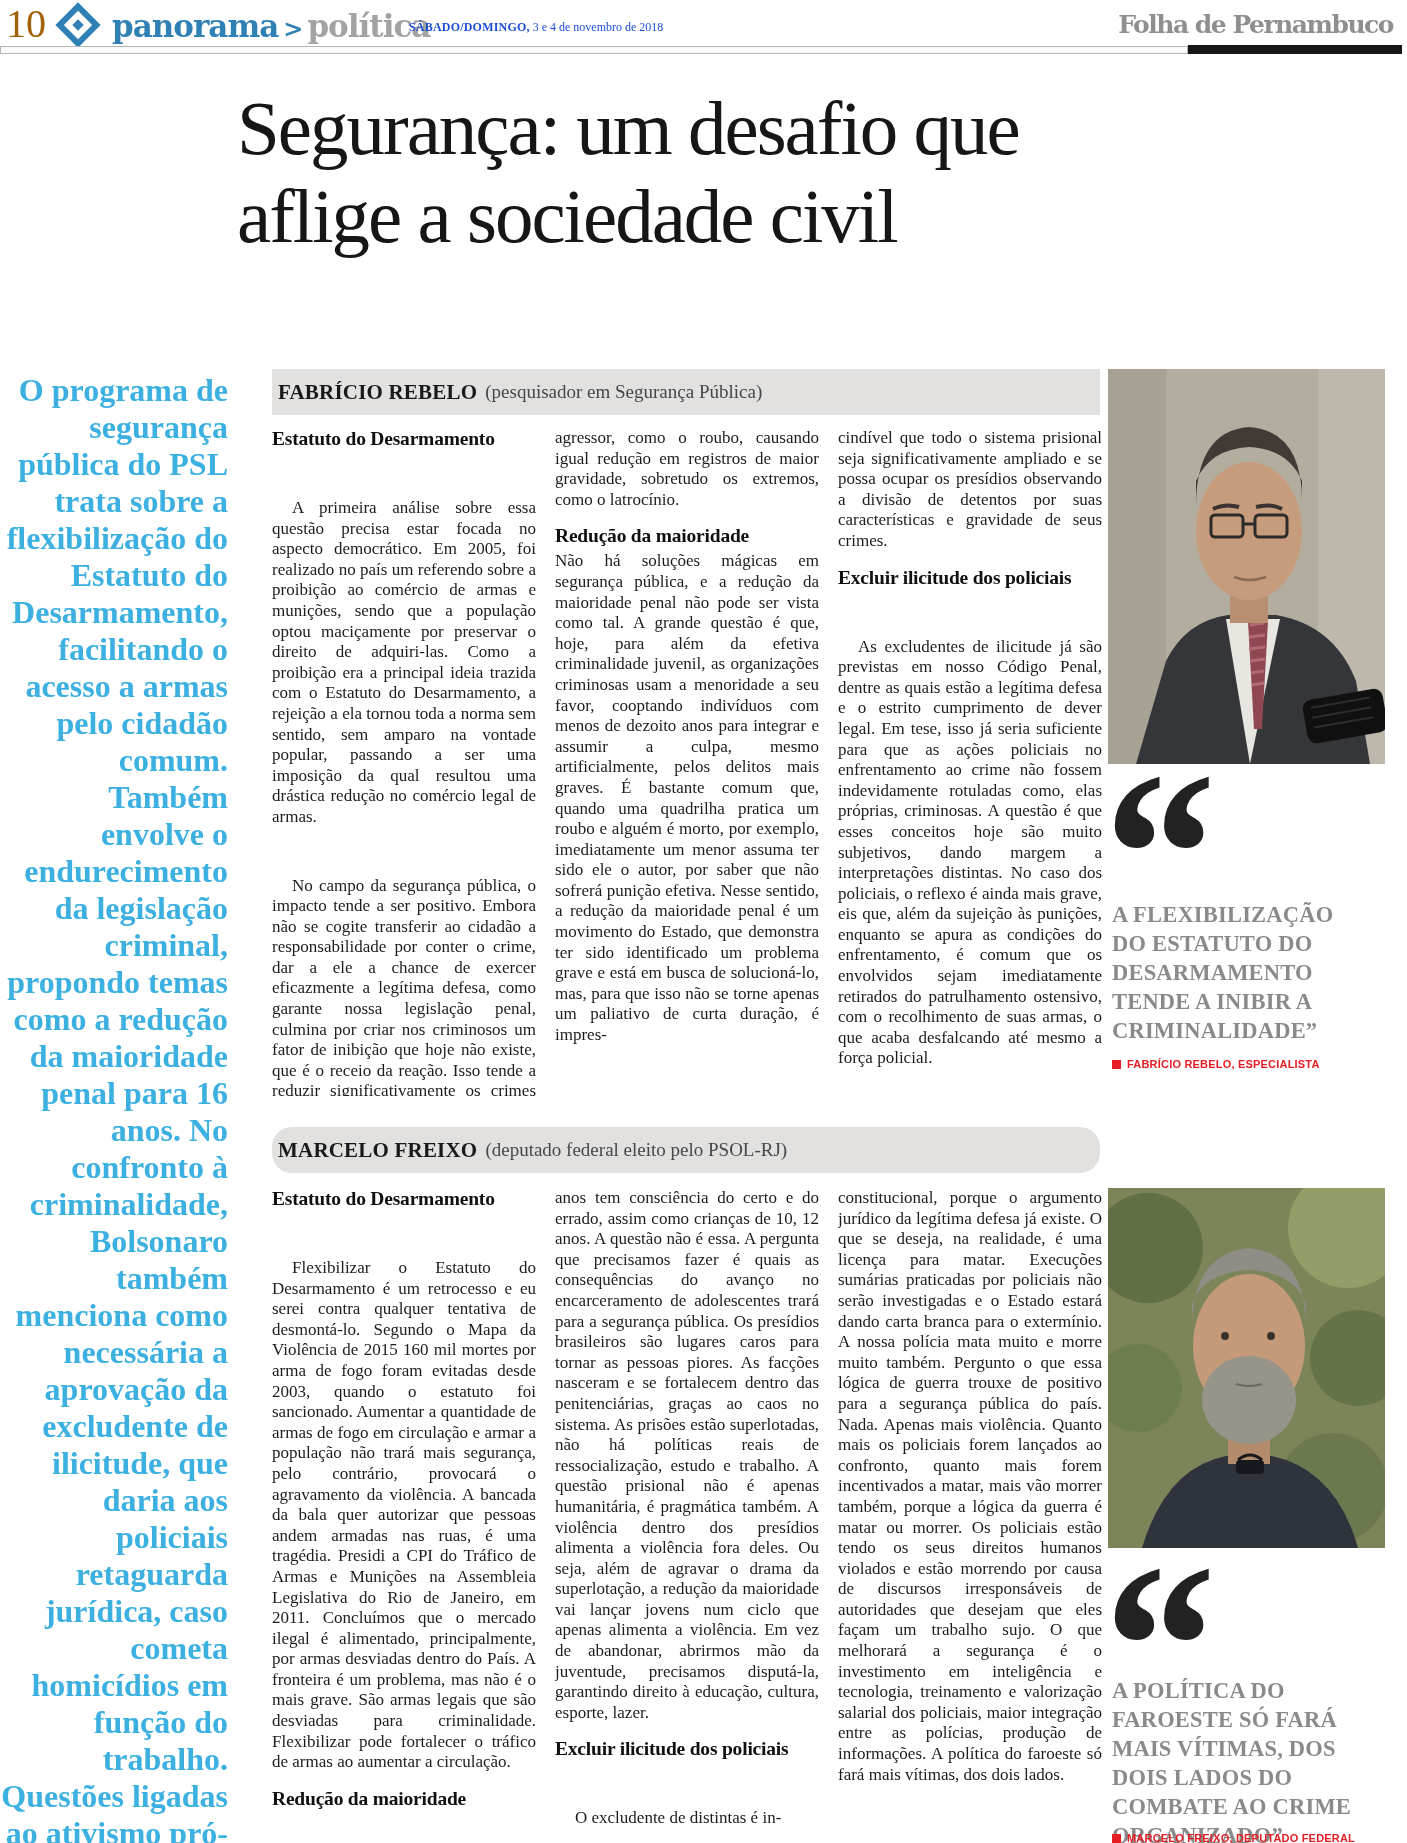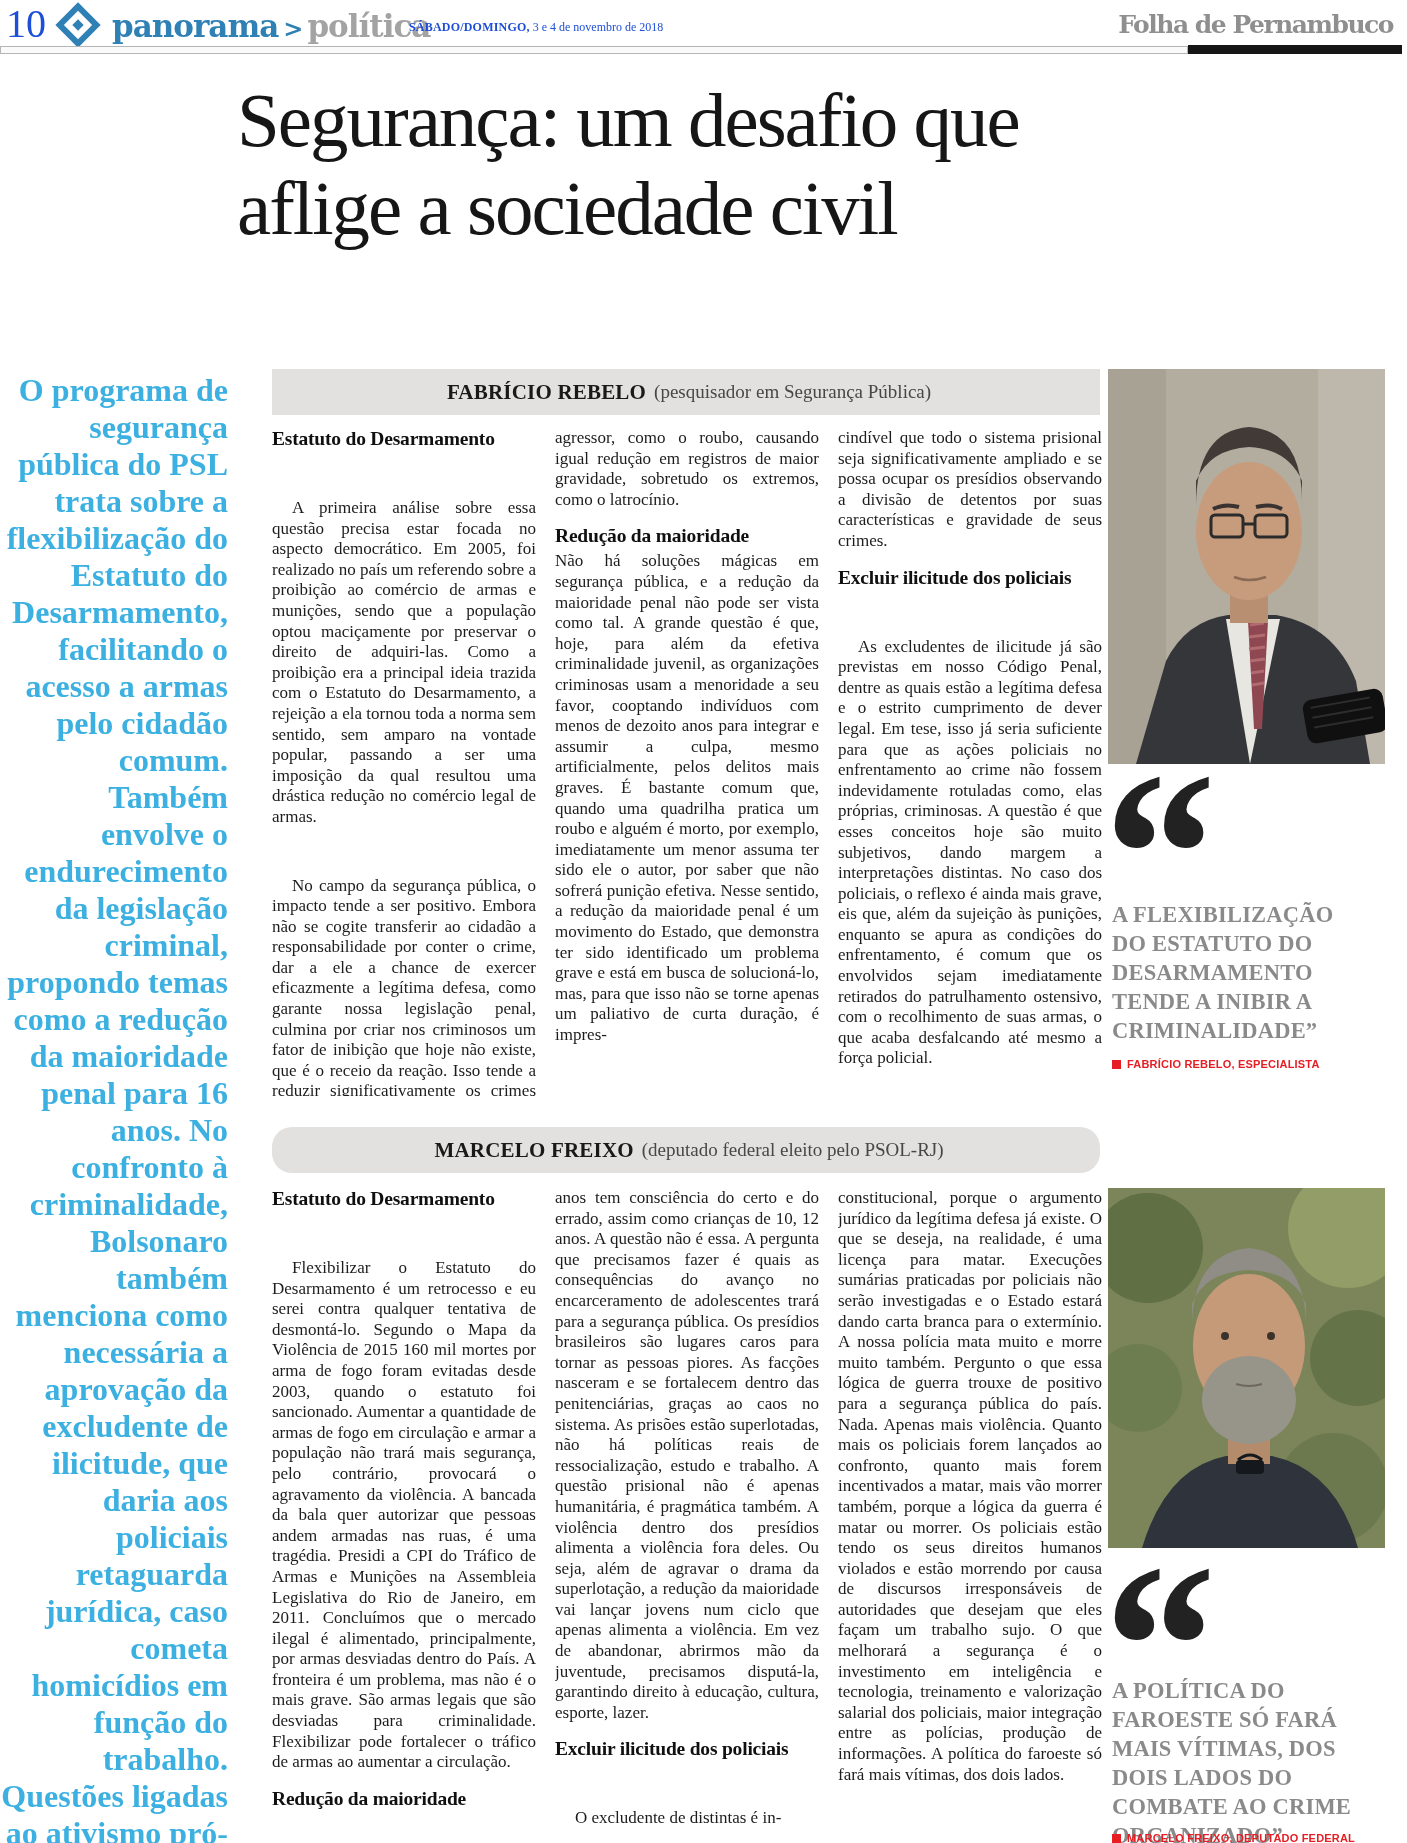--- a/index.html
+++ b/index.html
@@ -1,46 +1,46 @@
 <!DOCTYPE html>
 <html><head>
 <meta charset="utf-8">
 <style>
   html,body{margin:0;padding:0;background:#fff;}
   .page{position:relative;width:1407px;height:1843px;background:#ffffff;overflow:hidden;
         font-family:"Liberation Serif",serif;color:#1c1c1c;}
 
   
-  .hdr-pagenum{position:absolute;left:6px;top:0px;font-size:40px;color:#1d4ed8;}
+  .hdr-pagenum{position:absolute;left:6px;top:0px;font-size:40px;color:#a16207;}
   .hdr-diamond{position:absolute;left:62px;top:9px;width:32px;height:32px;transform:rotate(45deg);background:#2f80b4;}
   .hdr-diamond .d2{position:absolute;inset:6px;background:#ffffff;}
   .hdr-diamond .d3{position:absolute;inset:12px;background:#2f80b4;}
   .hdr-section{position:absolute;left:112px;top:8px;font-family:"DejaVu Serif",serif;font-weight:bold;font-size:31px;letter-spacing:-1px;white-space:nowrap;}
   .sec-a{color:#2f80b4;}
   .sec-gt{color:#2f80b4;font-size:24px;margin:0 5px;}
   .sec-b{color:#a3a3a3;}
   .hdr-date{position:absolute;left:400px;top:20px;font-size:12px;color:#1d4ed8;white-space:nowrap;margin-left:9px;}
   .hdr-date b{letter-spacing:0.2px;}
   .hdr-masthead{position:absolute;right:14px;top:10px;font-family:"DejaVu Serif",serif;font-weight:bold;
                 font-size:25px;color:#8f8f8f;letter-spacing:-1.5px;white-space:nowrap;}
   .hdr-rule{position:absolute;left:0;top:46px;width:1407px;height:10px;}
   .rule-l{position:absolute;left:0;top:0;width:1186px;height:6px;background:#fafafa;border:1px solid #b5b5b5;}
   .rule-r{position:absolute;left:1188px;top:-1px;width:214px;height:9px;background:#161616;}
 
   
-  .headline{position:absolute;left:237px;top:76px;width:945px;margin:0;
+  .headline{position:absolute;left:237px;top:84px;width:945px;margin:0;
             font-size:77px;line-height:88px;font-weight:400;letter-spacing:-2px;color:#161616;}
 
   
   .summary{position:absolute;left:0;top:372px;width:228px;padding-right:6px;
            text-align:right;font-weight:bold;font-size:32px;line-height:37px;color:#3cb0e0;}
 
   
   .byline{position:absolute;left:272px;width:828px;height:46px;background:#e2e1df;
-          display:flex;align-items:center;padding-left:6px;box-sizing:border-box;white-space:nowrap;justify-content:center;}
+          display:flex;align-items:center;padding-left:6px;box-sizing:border-box;white-space:nowrap;}
   .byline.a1{top:369px;}
   .byline.a2{top:1127px;border-radius:20px;}
   .byl-name{font-weight:bold;font-size:21px;color:#191919;letter-spacing:0.2px;}
   .byl-role{font-size:19px;color:#474747;margin-left:8px;}
 
   
   .col{position:absolute;width:264px;overflow:hidden;}
   .a1col{top:428px;height:668px;}
   .a2col{top:1188px;height:655px;}
   .c1{left:272px;} .c2{left:555px;} .c3{left:838px;}

